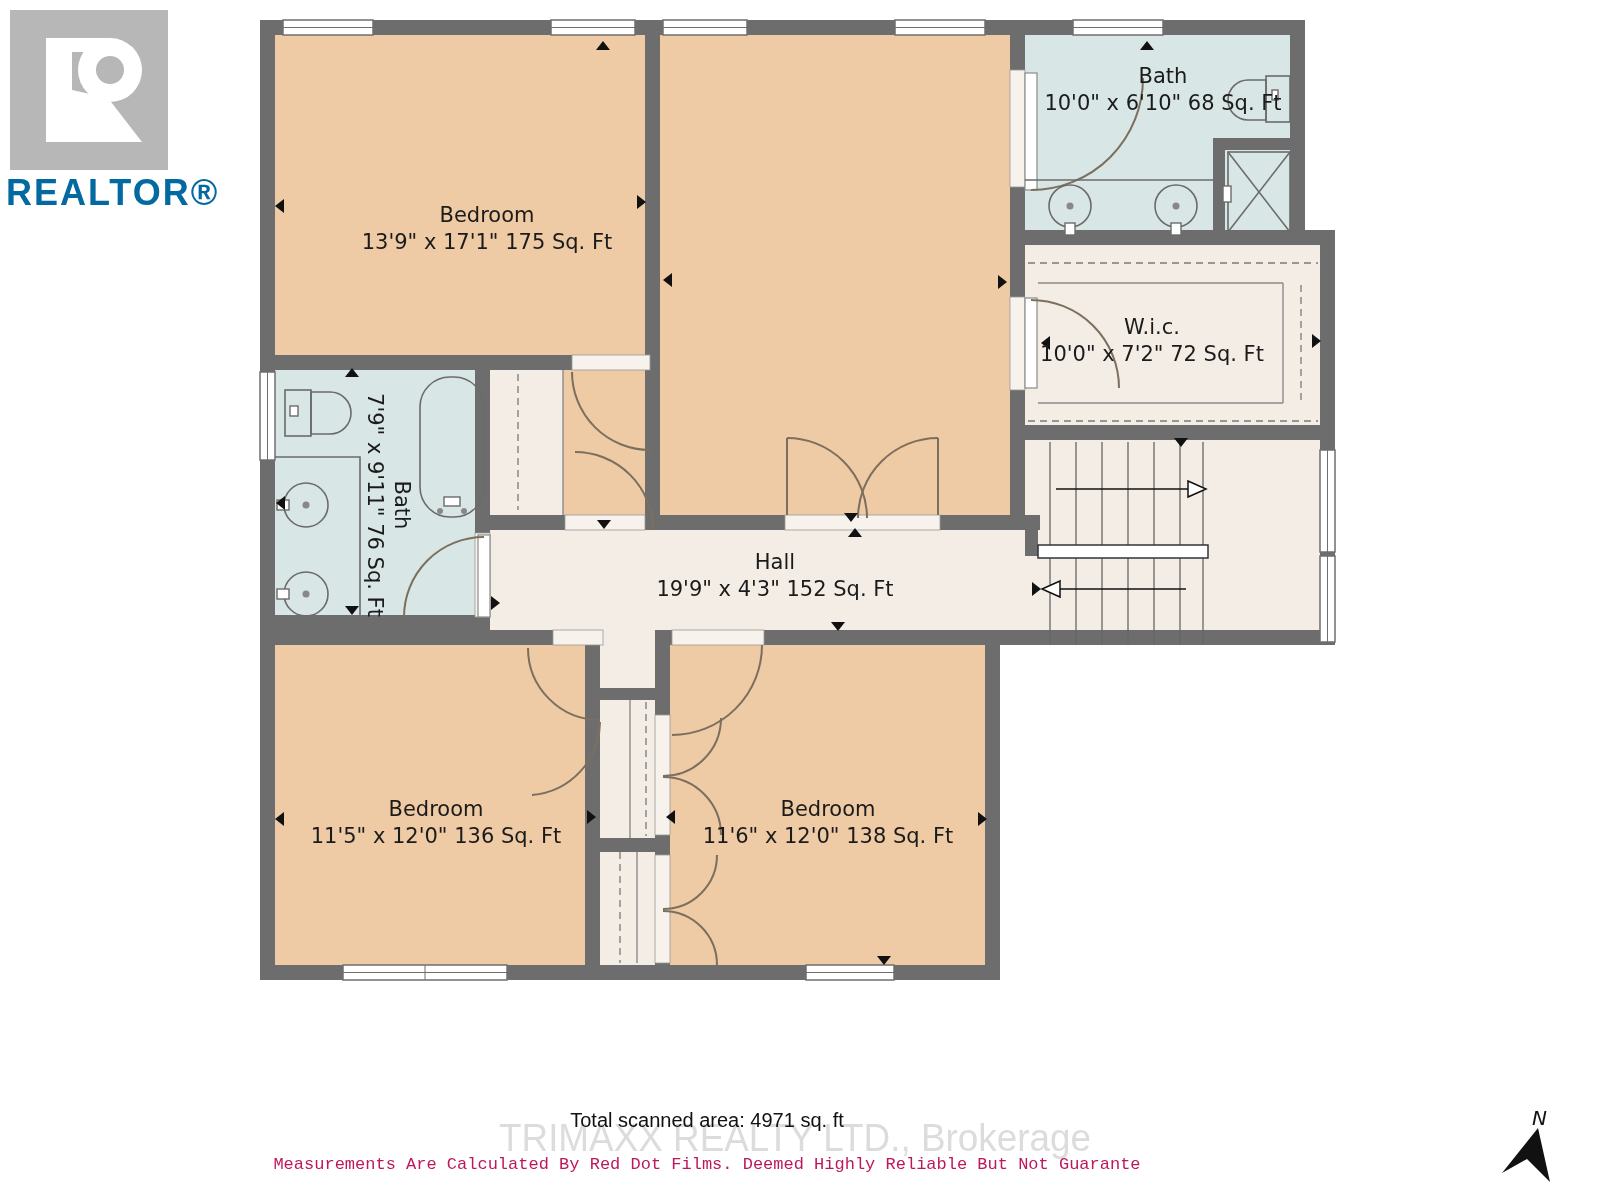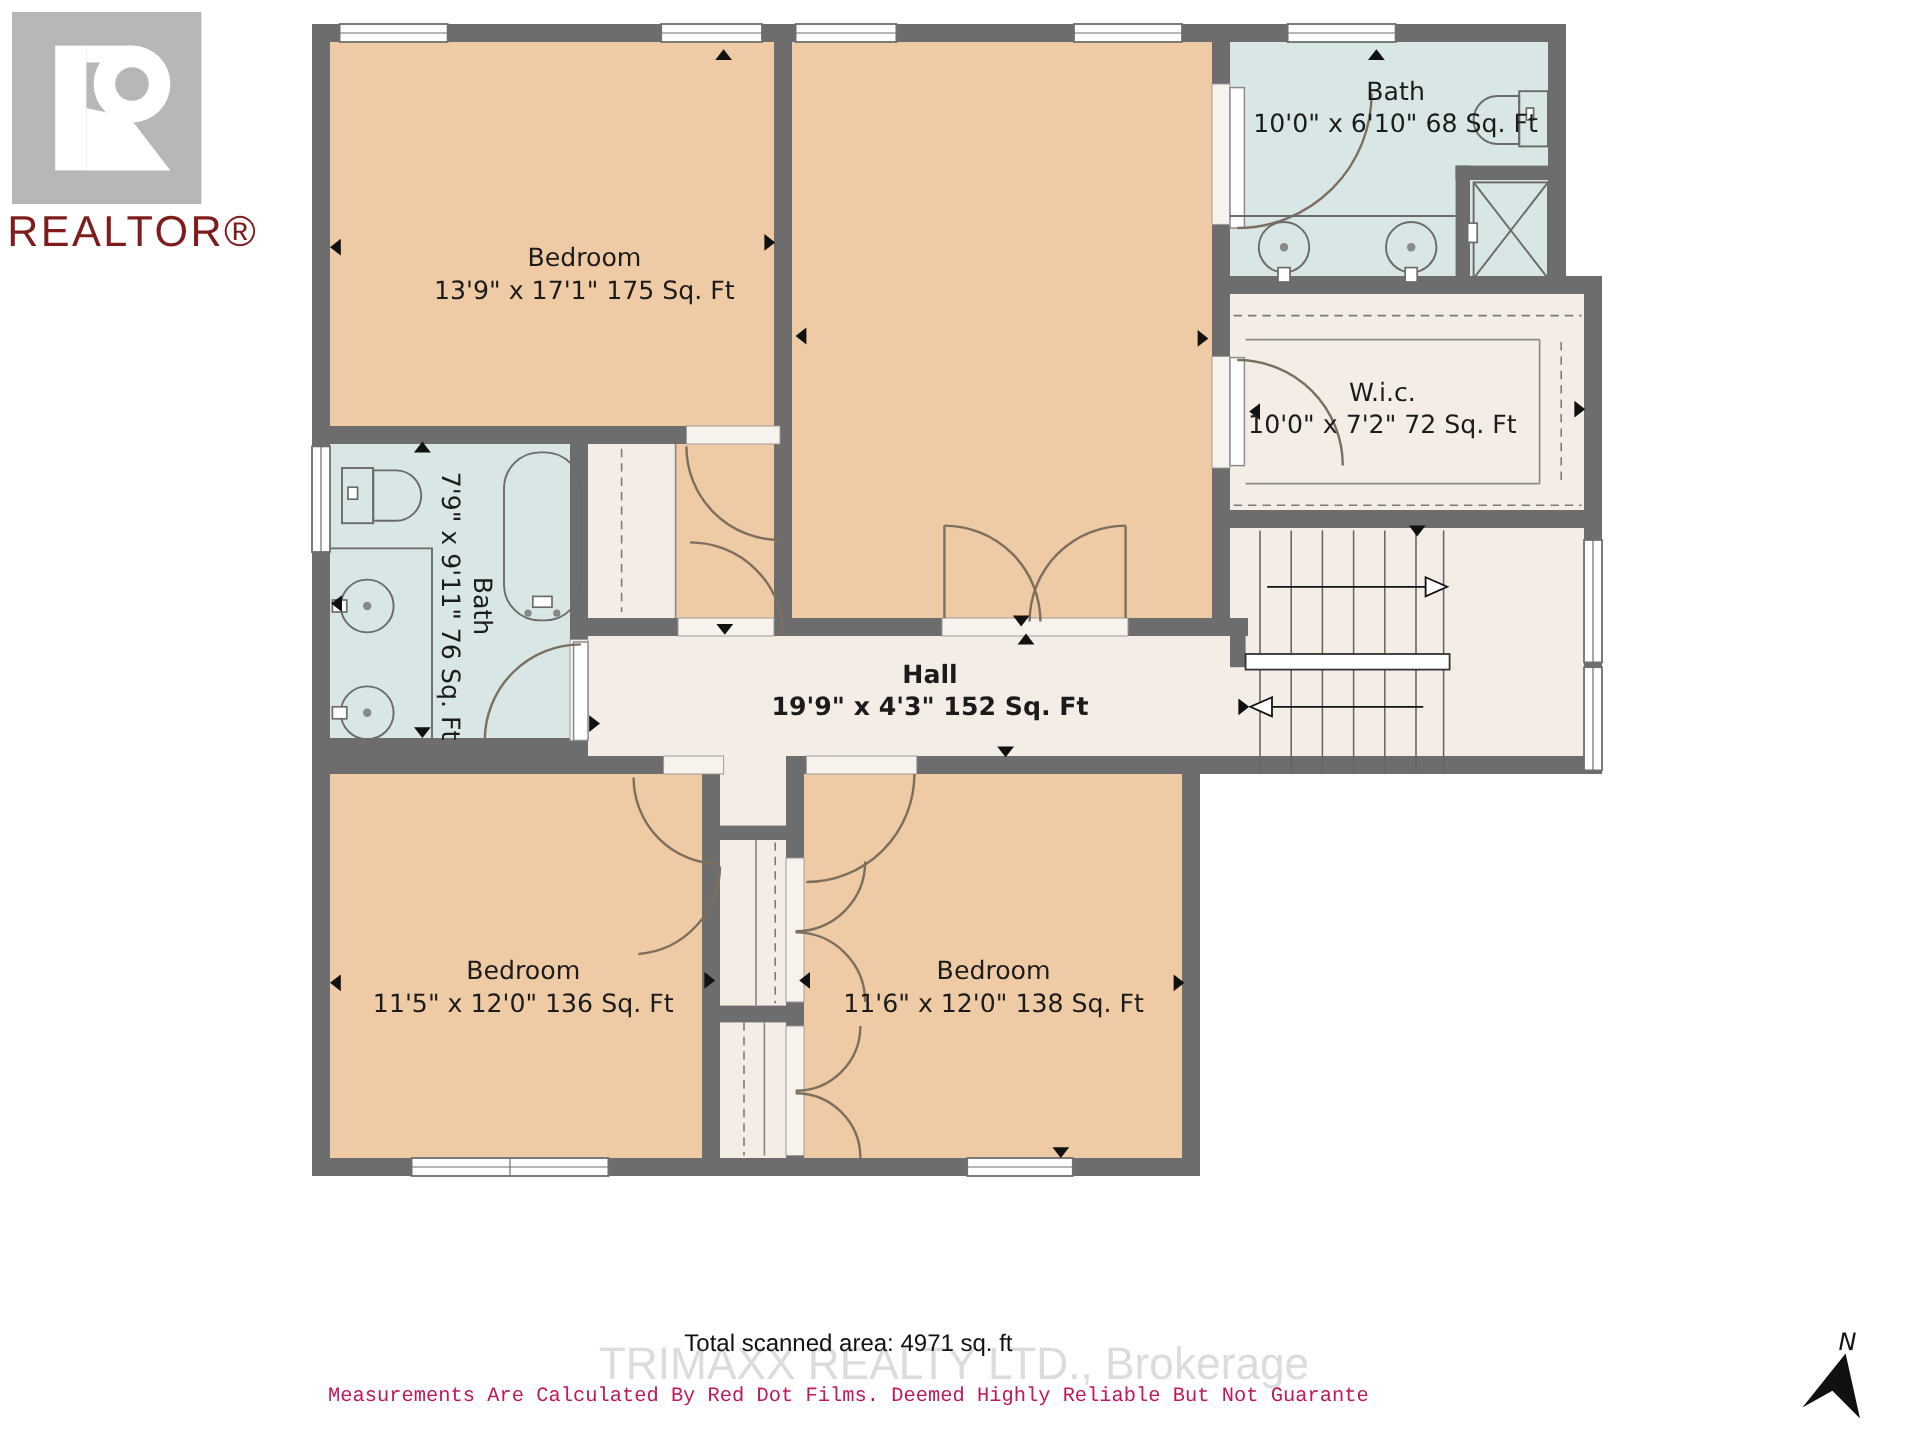--- a/index.html
+++ b/index.html
@@ -17,22 +17,22 @@
   .dash{stroke:#7a7a7a;stroke-width:1.3;fill:none;stroke-dasharray:7 5;}
   .thin{stroke:#8a8a8a;stroke-width:1.4;fill:none;}
   .step{stroke:#666;stroke-width:1.3;}
   .mk{fill:#111;}
   .openhead{fill:#fff;stroke:#111;stroke-width:1.5;}
   .aline{stroke:#111;stroke-width:1.5;}
   .room-label{position:absolute;transform:translate(-50%,-50%);text-align:center;
               color:#1b1b1b;font-size:21px;line-height:27px;white-space:nowrap;}
   .room-label.rot{transform:translate(-50%,-50%) rotate(90deg);}
   .logo-box{position:absolute;left:10px;top:10px;}
-  .logo-text{position:absolute;left:6px;top:172px;width:210px;color:#7f1d1d;
-             font-family:"Liberation Sans",sans-serif;font-size:36px;letter-spacing:2px;font-weight:400;}
+  .logo-text{position:absolute;left:6px;top:172px;width:210px;color:#0369a1;
+             font-family:"Liberation Sans",sans-serif;font-size:36px;letter-spacing:2px;font-weight:700;}
   .footer-total{position:absolute;left:707px;top:1120px;transform:translate(-50%,-50%);
                 font-family:"Liberation Sans",sans-serif;font-size:20px;color:#111;white-space:nowrap;z-index:3;}
   .watermark{position:absolute;left:795px;top:1138px;transform:translate(-50%,-50%) scaleX(.97);
              font-family:"Liberation Sans",sans-serif;font-size:38px;color:#dcdcdc;white-space:nowrap;z-index:2;}
   .disclaimer{position:absolute;left:707px;top:1164px;transform:translate(-50%,-50%);
               font-family:Liberation Mono, monospace;font-size:17px;color:#be185d;white-space:nowrap;z-index:3;}
   .north{position:absolute;left:1480px;top:1095px;}
   .north text{font-family:"DejaVu Sans",sans-serif;font-style:italic;font-size:20px;fill:#111;}
 </style>
 </head>
@@ -336,21 +336,21 @@
     <div>10'0" x 6'10" 68 Sq. Ft</div>
   </div>
   <div class="room-label" style="left:1152px;top:341px;">
     <div>W.i.c.</div>
     <div>10'0" x 7'2" 72 Sq. Ft</div>
   </div>
   <div class="room-label rot" style="left:388px;top:505px;">
     <div>Bath</div>
     <div>7'9" x 9'11" 76 Sq. Ft</div>
   </div>
-  <div class="room-label" style="left:775px;top:576px;font-weight:bold;">
+  <div class="room-label" style="left:775px;top:576px;">
     <div>Hall</div>
     <div>19'9" x 4'3" 152 Sq. Ft</div>
   </div>
   <div class="room-label" style="left:436px;top:823px;">
     <div>Bedroom</div>
     <div>11'5" x 12'0" 136 Sq. Ft</div>
   </div>
   <div class="room-label" style="left:828px;top:823px;">
     <div>Bedroom</div>
     <div>11'6" x 12'0" 138 Sq. Ft</div>

